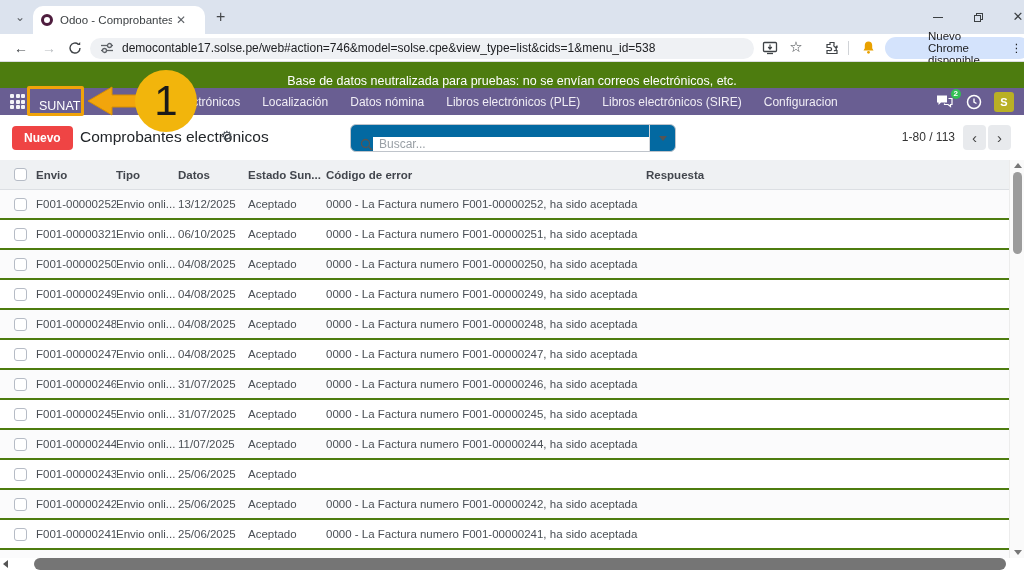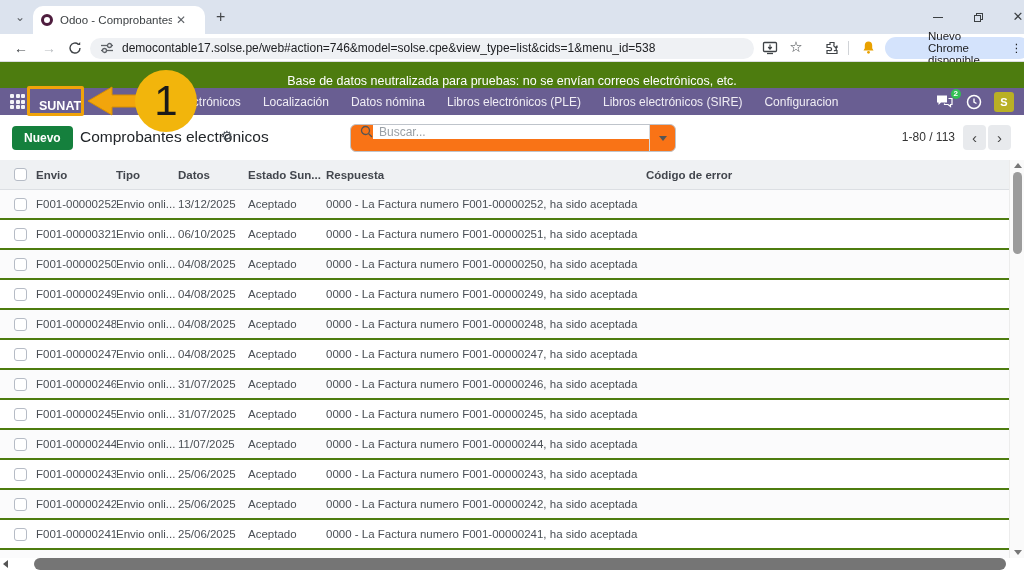--- a/index.html
+++ b/index.html
@@ -33,37 +33,37 @@
   .chrome-pill span { font-size:11.5px; color:#202124;margin-left:31px; }
   .pill-dots { margin-left:8px; color:#444; font-size:11px; letter-spacing:0; line-height:10px; }
 
   
   .banner { position:absolute; left:0; top:62px; width:1024px; height:38px; background:#4d7c0f; color:#fff; font-size:12.5px; display:flex; align-items:center; justify-content:center; }
 
   
   .odoonav { position:absolute; left:0; top:88px; width:1024px; height:27px; background:#695e92; display:flex; align-items:center; color:#fff; }
   .apps-grid { display:grid; grid-template-columns:repeat(3,4px); grid-gap:1.5px; margin:0 10px 0 10px; cursor:pointer; }
   .apps-grid i { width:4px; height:4px; background:rgba(255,255,255,.92); border-radius:1px; }
-  .app-name { font-size:12.5px; font-weight:700; margin:8px 14px 0 4px; cursor:pointer; }
+  .app-name { font-size:12.5px; font-weight:400; margin:8px 14px 0 4px; cursor:pointer; }
   .menu-item { font-size:12px; color:#f0edf5; margin:0 11px; white-space:nowrap; cursor:pointer; }
   .nav-right { margin-left:auto; display:flex; align-items:center; gap:12px; padding-right:10px; }
   .badge { position:absolute; top:-5px; right:-7px; background:#33c054; color:#fff; border-radius:7px; font-size:8px; line-height:10px; padding:0 3px; font-weight:700; }
   .avatar { width:20px; height:20px; background:#b9b025; color:#fff; font-size:11px; font-weight:700; border-radius:3px; display:flex; align-items:center; justify-content:center; cursor:pointer; }
 
   
   .anno-box { position:absolute; left:27px; top:86px; width:57px; height:30px; border:3px solid #f0a30a; border-radius:2px; z-index:30; pointer-events:none; }
   .anno-arrow { position:absolute; left:86px; top:84px; z-index:31; pointer-events:none; }
   .anno-circle { position:absolute; left:135px; top:70px; width:62px; height:62px; background:#f2b50c; border-radius:50%; z-index:32; display:flex; align-items:center; justify-content:center; color:#1a1a1a; font-size:42px; pointer-events:none; }
 
   
   .controlbar { position:absolute; left:0; top:115px; width:1024px; height:45px; background:#fff; }
-  .btn-new { position:absolute; left:12px; top:11px; height:24px; padding:0 12px; background:#15803d; color:#fff; border:none; border-radius:4px; font-size:12px; font-weight:700; cursor:pointer; }
+  .btn-new { position:absolute; left:12px; top:11px; height:24px; padding:0 12px; background:#ef4444; color:#fff; border:none; border-radius:4px; font-size:12px; font-weight:700; cursor:pointer; }
   .crumb { position:absolute; left:80px; top:13px; font-size:15.5px; color:#212529; }
   .gear { position:absolute; left:221px; top:13px; font-size:13px; color:#495057; cursor:pointer; }
-  .searchbox { position:absolute; left:350px; top:9px; width:326px; height:28px; border:1px solid #bfc4cb; border-radius:6px; display:flex; align-items:flex-start; background:#f97316; }
+  .searchbox { position:absolute; left:350px; top:9px; width:326px; height:28px; border:1px solid #bfc4cb; border-radius:6px; display:flex; align-items:flex-end; background:#0369a1; }
   .searchbox input { border:none; outline:none; flex:1; font-size:12px; color:#333; padding-left:6px; font-family:inherit; }
   .searchbox input::placeholder { color:#9aa0a6; }
   .search-caret-zone { width:26px; align-self:stretch; border-left:1px solid #d5d8dc; display:flex; align-items:center; justify-content:center; cursor:pointer; }
   .caret-down { width:0; height:0; border-left:4px solid transparent; border-right:4px solid transparent; border-top:5px solid #555; }
   .pager-range { position:absolute; left:860px; top:15px; width:95px; text-align:right; font-size:12px; color:#333; }
   .pager-btn { position:absolute; top:10px; width:23px; height:25px; background:#e8eaed; border:none; border-radius:4px; color:#444; font-size:15px; line-height:23px; cursor:pointer; text-align:center; padding:0; }
 
   
   .list { position:absolute; left:0; top:160px; width:1009px; height:398px; overflow:hidden; }
   .trow { display:grid; grid-template-columns:36px 80px 62px 70px 78px 320px 1fr; height:30px; align-items:center; font-size:11.5px; color:#4a4f55; border-bottom:2px solid #4d7c0f; background:#fff; }
@@ -213,22 +213,22 @@
   <button class="pager-btn" style="left:988px;">›</button>
 </div>
 
 <div class="list">
   <div class="trow head">
     <div class="cb"></div>
     <div class="cell">Envio</div>
     <div class="cell">Tipo</div>
     <div class="cell">Datos</div>
     <div class="cell">Estado Sun...</div>
+    <div class="cell">Código de error</div>
     <div class="cell">Respuesta</div>
-    <div class="cell">Código de error</div>
   </div>
   <div>
   <div class="trow">
     <div class="cb"></div>
     <div class="cell">F001-00000252</div>
     <div class="cell">Envio onli...</div>
     <div class="cell">13/12/2025</div>
     <div class="cell">Aceptado</div>
     <div class="cell">0000 - La Factura numero F001-00000252, ha sido aceptada</div>
     <div class="cell"></div>
@@ -313,21 +313,20 @@
     <div class="cell">0000 - La Factura numero F001-00000244, ha sido aceptada</div>
     <div class="cell"></div>
   </div>
 
   <div class="trow">
     <div class="cb"></div>
     <div class="cell">F001-00000243</div>
     <div class="cell">Envio onli...</div>
     <div class="cell">25/06/2025</div>
     <div class="cell">Aceptado</div>
-    <div class="cell">0000 - La Factura numero F001-00000243, ha sido aceptada</div>
     <div class="cell"></div>
   </div>
 
   <div class="trow">
     <div class="cb"></div>
     <div class="cell">F001-00000242</div>
     <div class="cell">Envio onli...</div>
     <div class="cell">25/06/2025</div>
     <div class="cell">Aceptado</div>
     <div class="cell">0000 - La Factura numero F001-00000242, ha sido aceptada</div>

